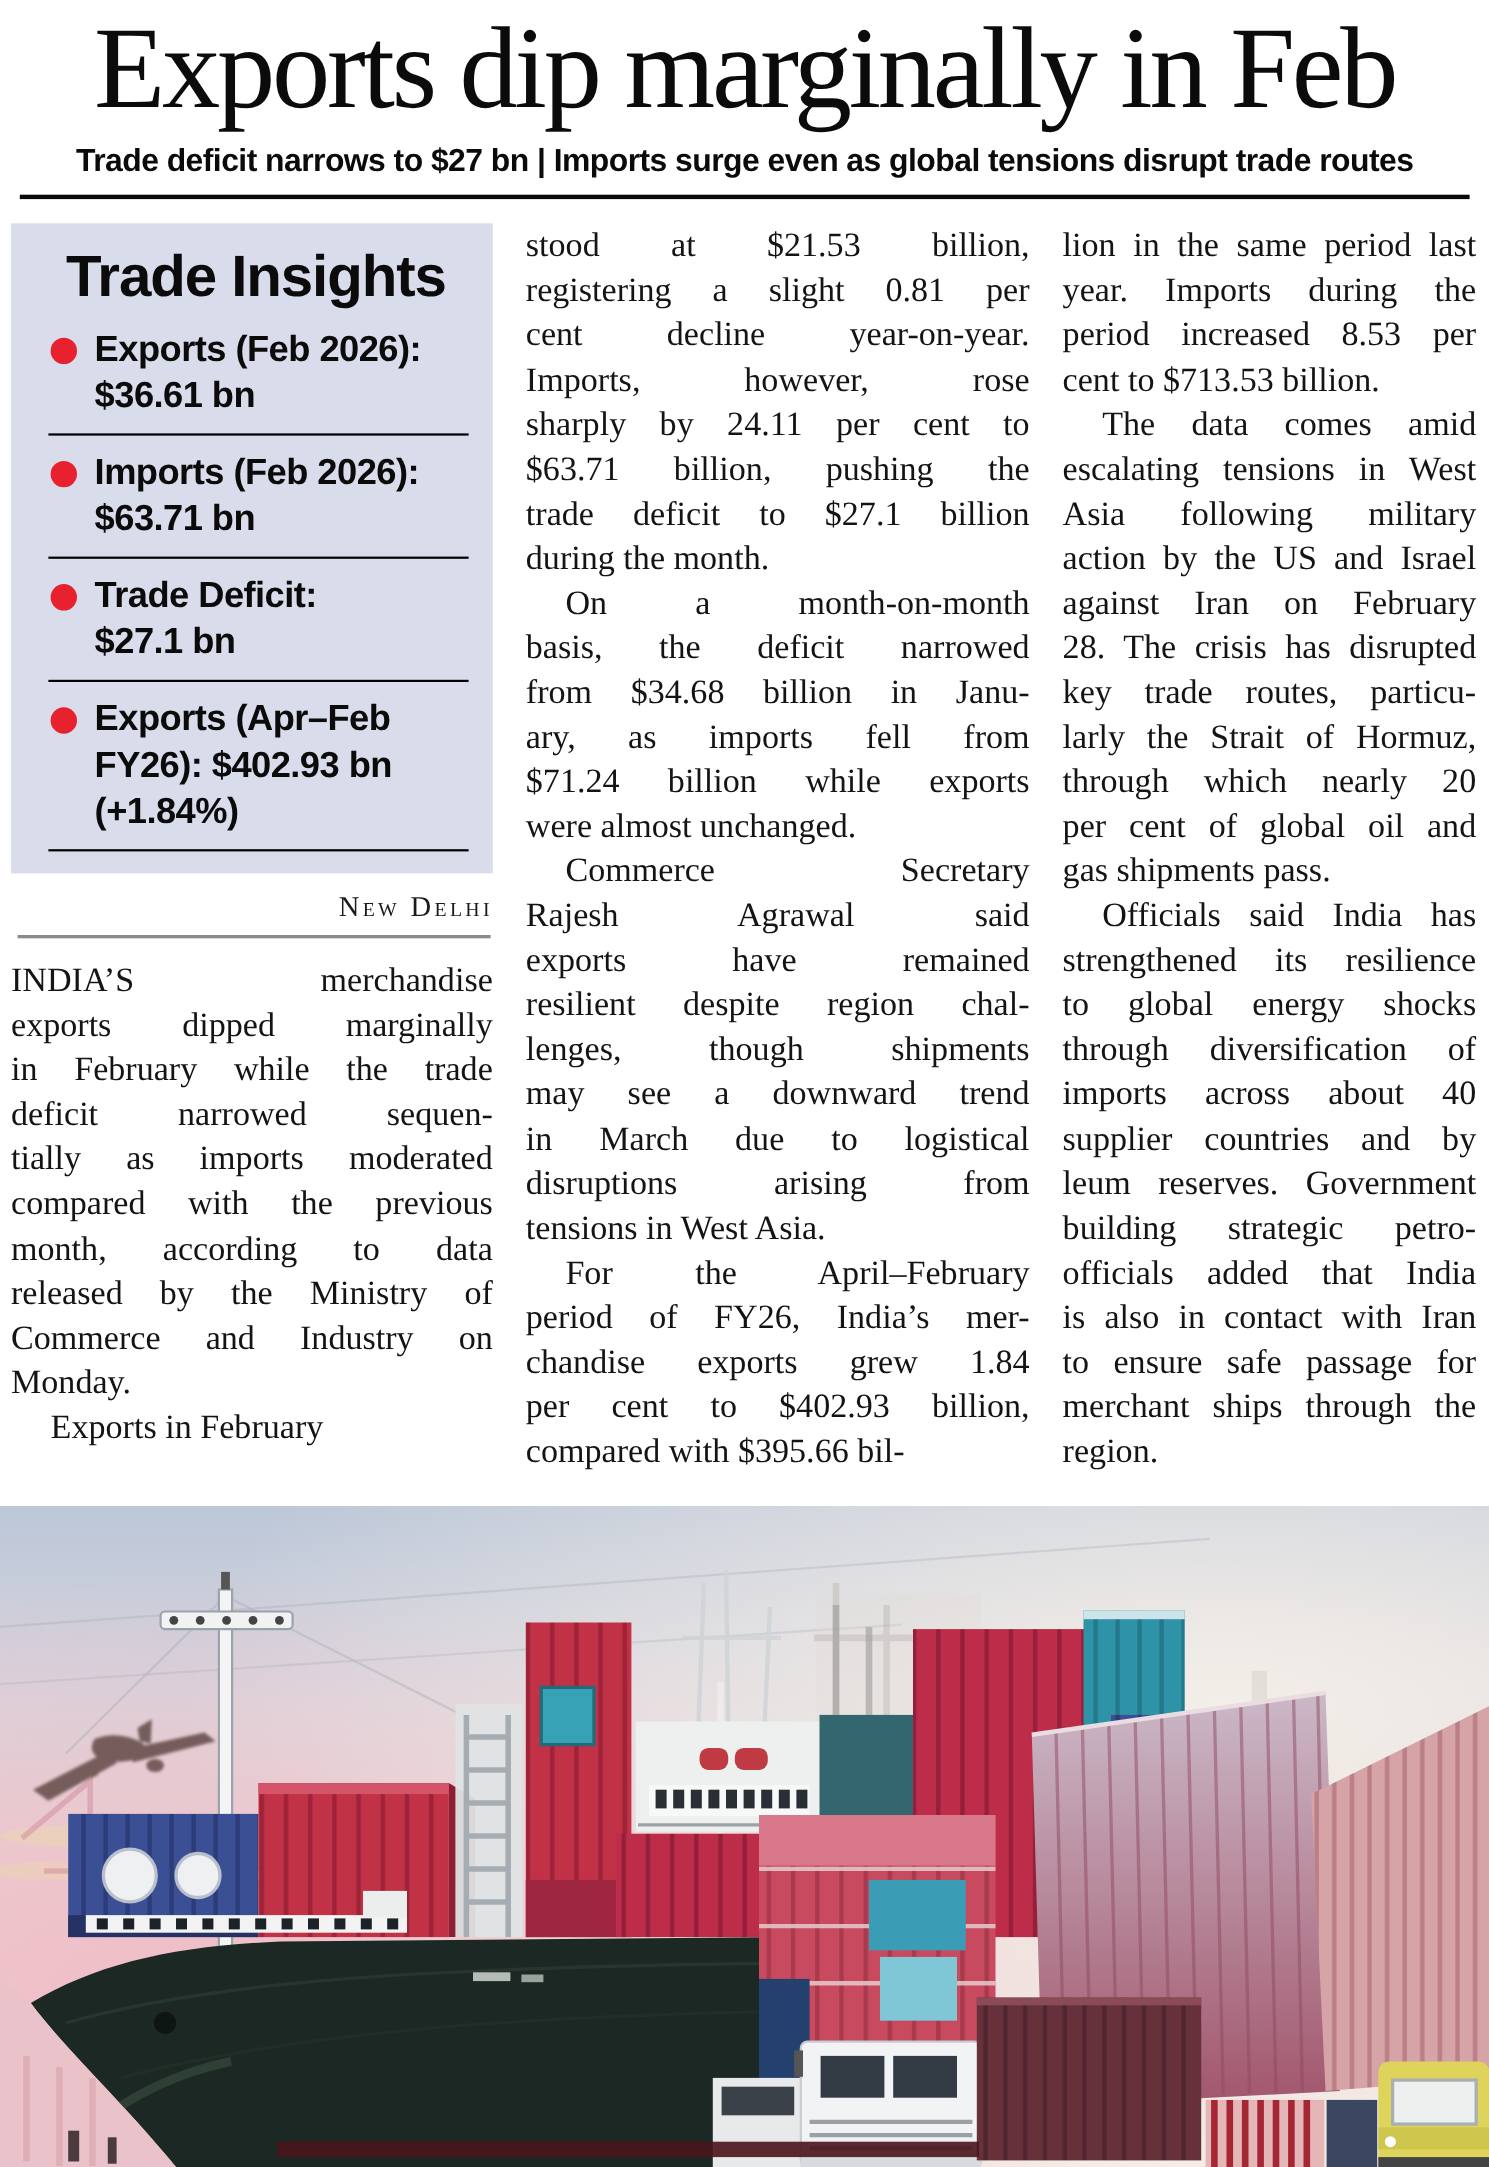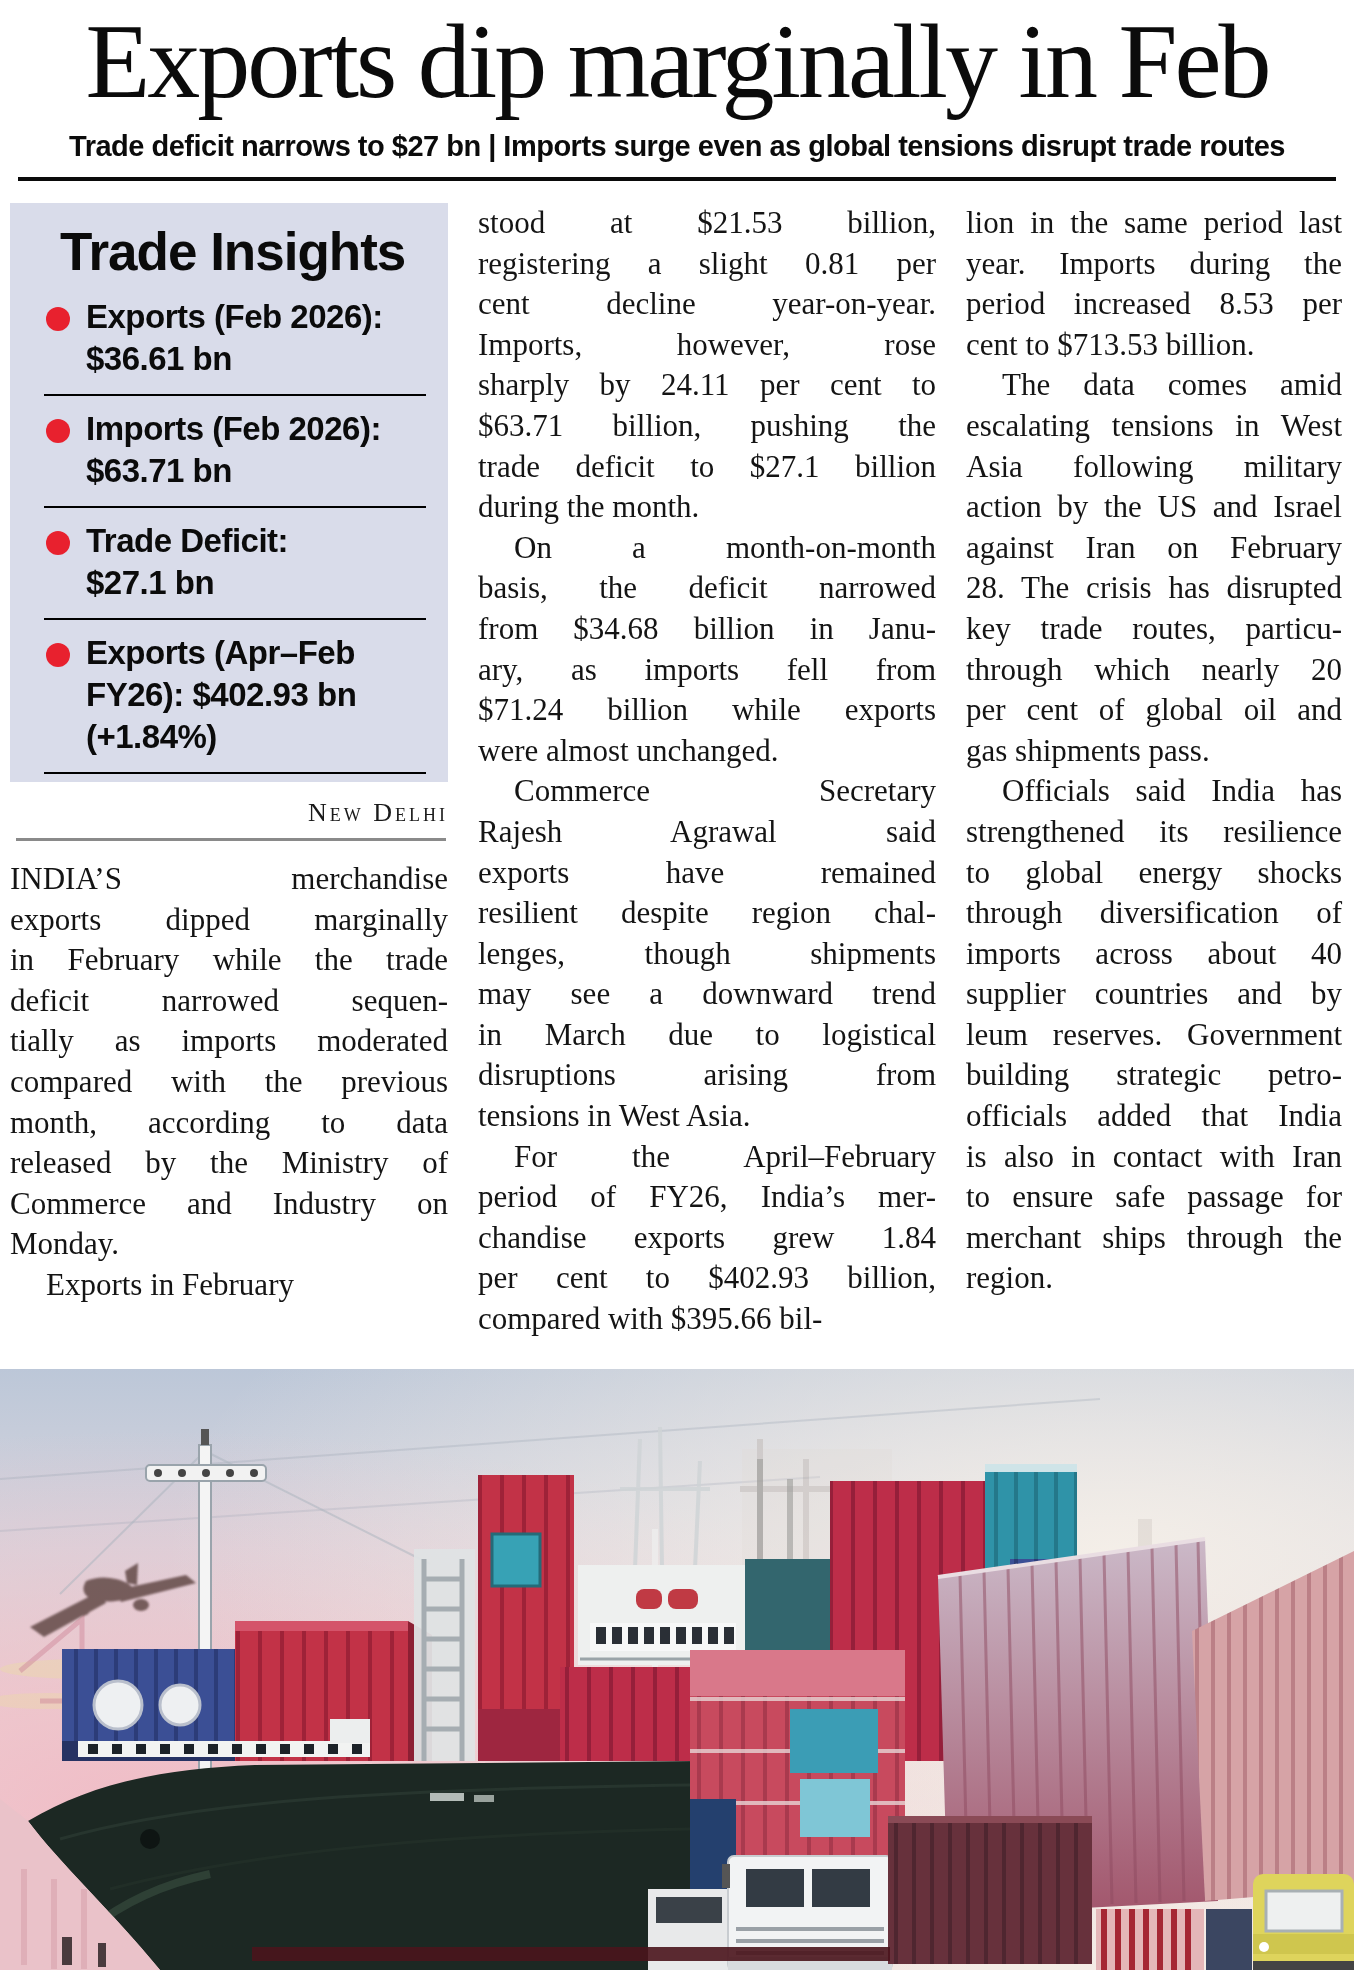--- a/index.html
+++ b/index.html
@@ -18,21 +18,21 @@
   .col{box-sizing:border-box;}
   .col-left{width:438px;flex:none;}
   .col-mid{width:458px;flex:none;}
   .col-right{flex:1;}
   .line{font-size:31px;line-height:40.6px;text-align:justify;text-align-last:justify;
         color:#141414;}
   .line.pend{text-align-last:auto;}
   .line.indent{text-indent:36px;}
   .body-lines{margin-top:18px;}
   
-  .insights{background:#d9dcea;padding:18px 22px 8px 34px;}
+  .insights{background:#d9dcea;padding:18px 22px 20px 34px;}
   .insights h2{font-family:"Liberation Sans",sans-serif;font-weight:bold;font-size:53px;
                letter-spacing:-1px;margin:0 0 2px 16px;color:#0b0b0b;}
   .insights ul{list-style:none;margin:0;padding:0;}
   .insights li{display:flex;gap:16px;border-bottom:2px solid #000;padding:12px 4px 14px 2px;}
   .dot{width:24px;height:24px;border-radius:50%;background:#e8212e;flex:none;margin-top:11px;}
   .itext{font-family:"Liberation Sans",sans-serif;font-weight:bold;font-size:33px;
          line-height:42px;letter-spacing:-0.5px;color:#0b0b0b;}
   
   .dateline{font-size:26px;letter-spacing:3px;text-align:right;font-variant:small-caps;
             margin-top:16px;color:#1a1a1a;}
@@ -145,20 +145,21 @@
           <div class="line">year. Imports during the</div>
           <div class="line">period increased 8.53 per</div>
           <div class="line pend">cent to $713.53 billion.</div>
           <div class="line indent">The data comes amid</div>
           <div class="line">escalating tensions in West</div>
           <div class="line">Asia following military</div>
           <div class="line">action by the US and Israel</div>
           <div class="line">against Iran on February</div>
           <div class="line">28. The crisis has disrupted</div>
           <div class="line">key trade routes, particu-</div>
+          <div class="line">larly the Strait of Hormuz,</div>
           <div class="line">through which nearly 20</div>
           <div class="line">per cent of global oil and</div>
           <div class="line pend">gas shipments pass.</div>
           <div class="line indent">Officials said India has</div>
           <div class="line">strengthened its resilience</div>
           <div class="line">to global energy shocks</div>
           <div class="line">through diversification of</div>
           <div class="line">imports across about 40</div>
           <div class="line">supplier countries and by</div>
           <div class="line">leum reserves. Government</div>

